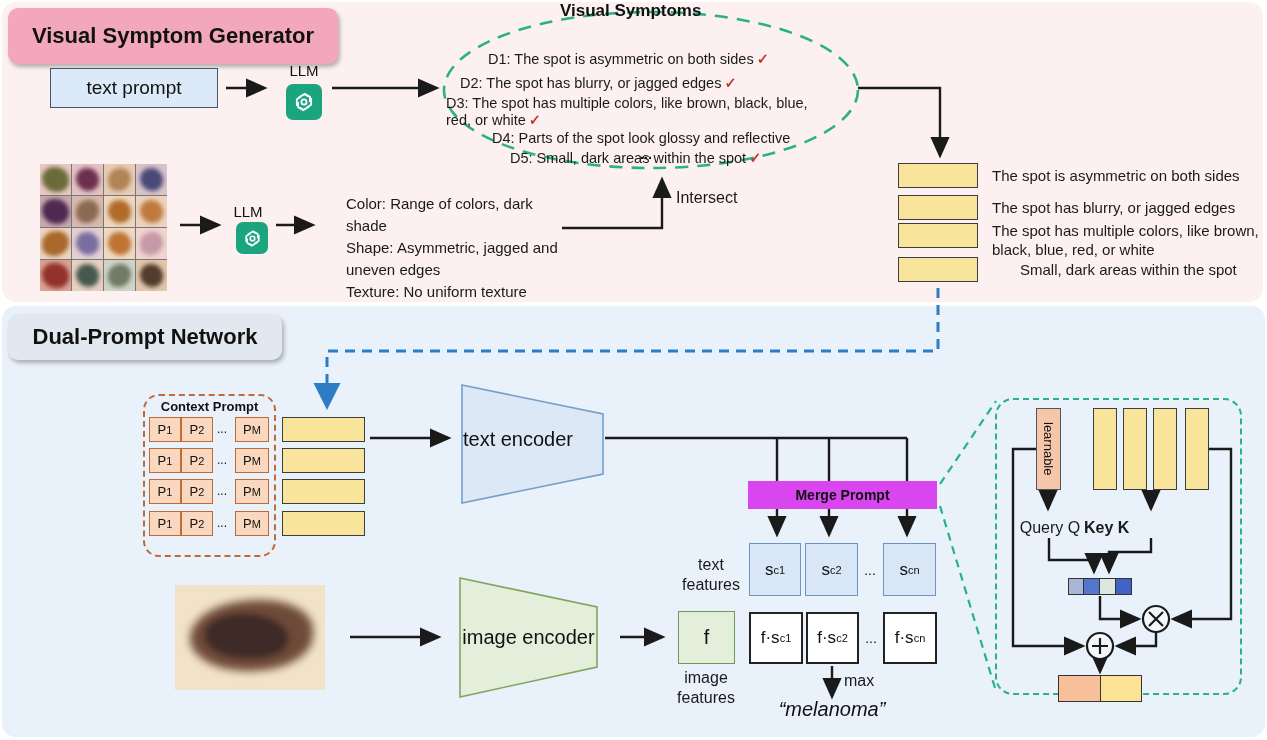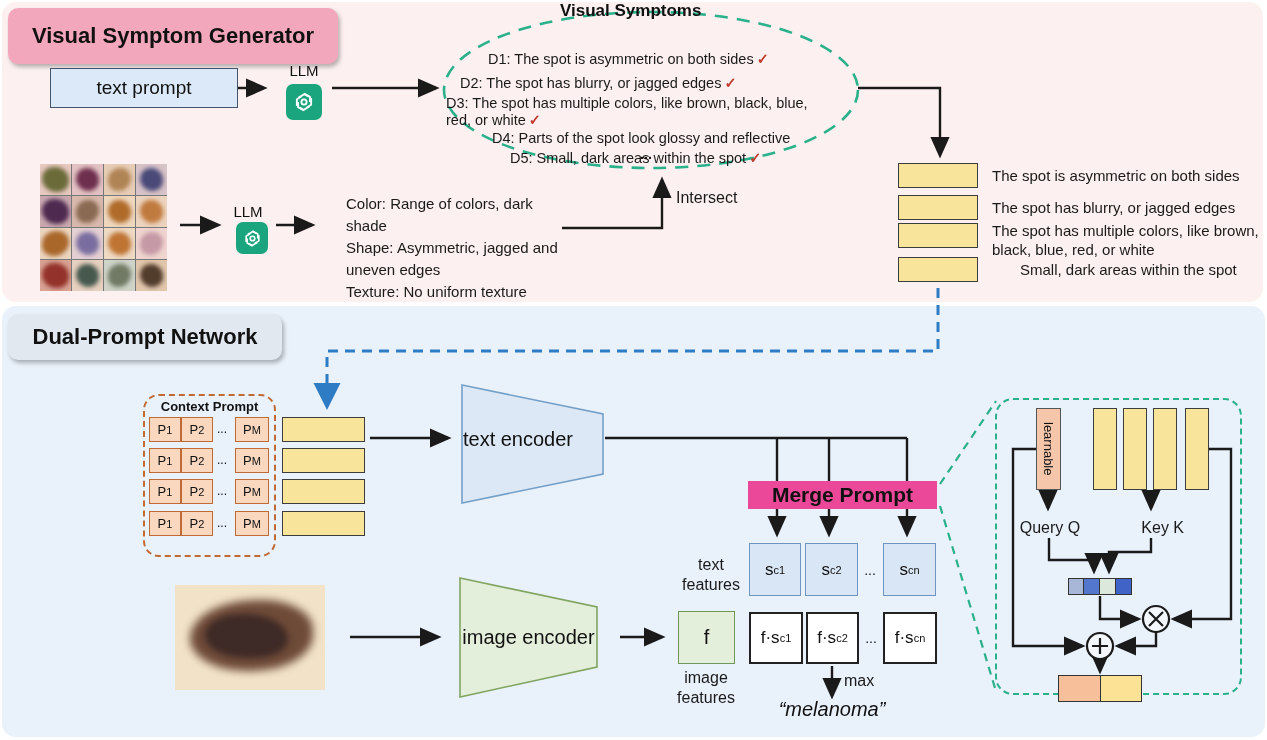--- a/index.html
+++ b/index.html
@@ -9,21 +9,21 @@
   .panel-top { left:2px; top:2px; width:1261px; height:300px; background:#fdf0f1; }
   .panel-bottom { left:2px; top:306px; width:1263px; height:431px; background:#e9f1fb; }
   .badge { position:absolute; display:flex; align-items:center; justify-content:center;
            font-weight:bold; font-size:22px; color:#111; border-radius:10px;
            box-shadow:2px 3px 4px rgba(0,0,0,0.28); }
   .badge-pink { left:8px; top:8px; width:330px; height:56px; background:#f3a7bd; }
   .badge-gray { left:8px; top:314px; width:274px; height:46px; background:#e2e8f0; }
   svg.layer { position:absolute; left:0; top:0; z-index:3; }
   .abs { position:absolute; z-index:5; }
   .box { position:absolute; z-index:5; display:flex; align-items:center; justify-content:center; }
-  .textprompt { left:50px; top:68px; width:188px; height:40px; background:#dce9f8;
+  .textprompt { left:50px; top:68px; width:168px; height:40px; background:#dce9f8;
                 border:1.5px solid #44546a; font-size:19px; color:#111; }
   .llm-label { font-size:15px; color:#111; text-align:center; }
   .llm-icon { border-radius:7px; background:#1ba57f; display:flex; align-items:center; justify-content:center; }
   .sym-title { font-weight:bold; font-size:17px; color:#111; }
   .sym-line { font-size:14.5px; color:#1a1a1a; white-space:pre-line; line-height:17px; }
   .check { color:#c0392b; font-weight:bold; padding-left:3px; }
   .grid { position:absolute; left:40px; top:164px; display:grid; z-index:5;
           grid-template-columns:repeat(4,31px); grid-auto-rows:31px; gap:1px; background:#777; }
   .cell { position:relative; overflow:hidden; }
   .blob { position:absolute; left:14%; top:14%; width:72%; height:72%;
@@ -35,22 +35,22 @@
   .ybox { position:absolute; background:#f9e49c; border:1.5px solid #3d3d3d; z-index:5; }
   .out-label { position:absolute; font-size:15px; color:#1a1a1a; line-height:19px; white-space:pre-line; z-index:5; }
   .ctx { position:absolute; left:143px; top:394px; width:133px; height:163px; z-index:4;
          border:2.5px dashed #c06a35; border-radius:16px; }
   .ctx-title { position:absolute; left:143px; top:399px; width:133px; text-align:center;
                font-weight:bold; font-size:13px; color:#111; z-index:5; }
   .pcell { position:absolute; background:#f9d8bf; border:1px solid #c06a35; z-index:5;
            display:flex; align-items:center; justify-content:center; font-size:13px; color:#111; }
   .pdots { position:absolute; z-index:5; font-size:12px; color:#111; }
   .trap-label { position:absolute; z-index:5; font-size:20px; color:#111; text-align:center; }
-  .merge { left:748px; top:481px; width:189px; height:28px; background:#ec4899;
-           font-weight:bold; font-size:21px; color:#111; }
+  .merge { left:748px; top:481px; width:189px; height:28px; background:#d946ef;
+           font-weight:bold; font-size:14px; color:#111; }
   .feat-label { position:absolute; z-index:5; font-size:16px; color:#1a1a1a; text-align:center;
                 white-space:pre-line; line-height:20px; }
   .sbox { background:#d9e6f5; border:1.5px solid #6d94c2; font-size:17px; color:#111; }
   .fbox { background:#e4efdb; border:1.5px solid #70975a; font-size:20px; color:#111; }
   .scorebox { background:#ffffff; border:2px solid #222; font-size:17px; color:#111; }
   .sbox sup, .scorebox sup, .pcell sup { font-size:11px; }
   .sbox sub, .scorebox sub, .pcell sub { font-size:11px; }
   .dots { position:absolute; z-index:5; font-size:14px; color:#111; text-align:center; }
   .lesion { position:absolute; left:175px; top:585px; width:150px; height:105px; z-index:5; overflow:hidden; }
   .lblob1 { position:absolute; left:10%; top:14%; width:82%; height:68%; border-radius:60% 45% 55% 50%; filter:blur(4px); }
@@ -395,21 +395,21 @@
 
   <div class="learnable">
     <span>learnable</span>
   </div>
   <div class="ybar" style="left:1093px;"></div>
   <div class="ybar" style="left:1123px;"></div>
   <div class="ybar" style="left:1153px;"></div>
   <div class="ybar" style="left:1185px;"></div>
 
   <div class="abs plain-label" style="left:1008px; top:519px; width:84px; text-align:center;">Query Q</div>
-  <div class="abs plain-label" style="left:1120px; top:519px; width:64px; text-align:right;">Key K</div>
+  <div class="abs plain-label" style="left:1084px; top:519px; width:64px; text-align:left;font-weight:bold;">Key K</div>
 
   <div class="attn-bar">
     <div class="attn-seg" style="background: rgb(168, 183, 215);"></div>
     <div class="attn-seg" style="background: rgb(83, 119, 205);"></div>
     <div class="attn-seg" style="background: rgb(220, 232, 220);"></div>
     <div class="attn-seg" style="background: rgb(63, 99, 198);"></div>
   </div>
 
   <div class="final-box">
     <div class="final-half" style="background: rgb(248, 191, 155);"></div>

